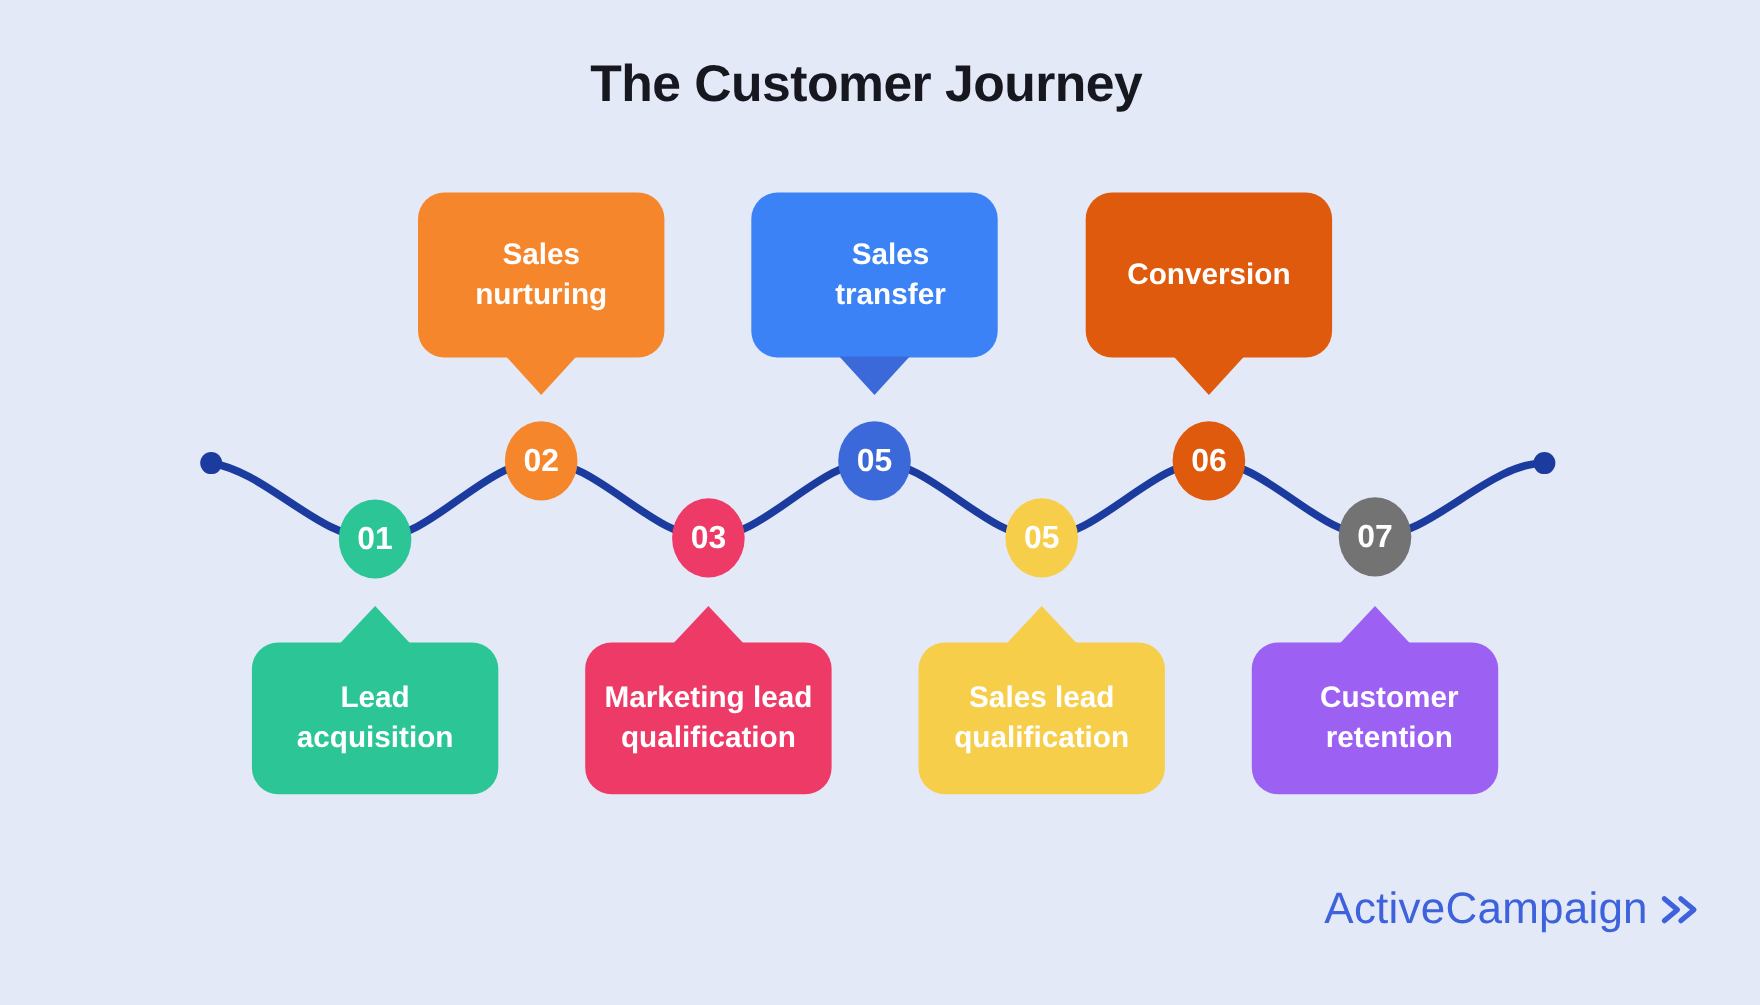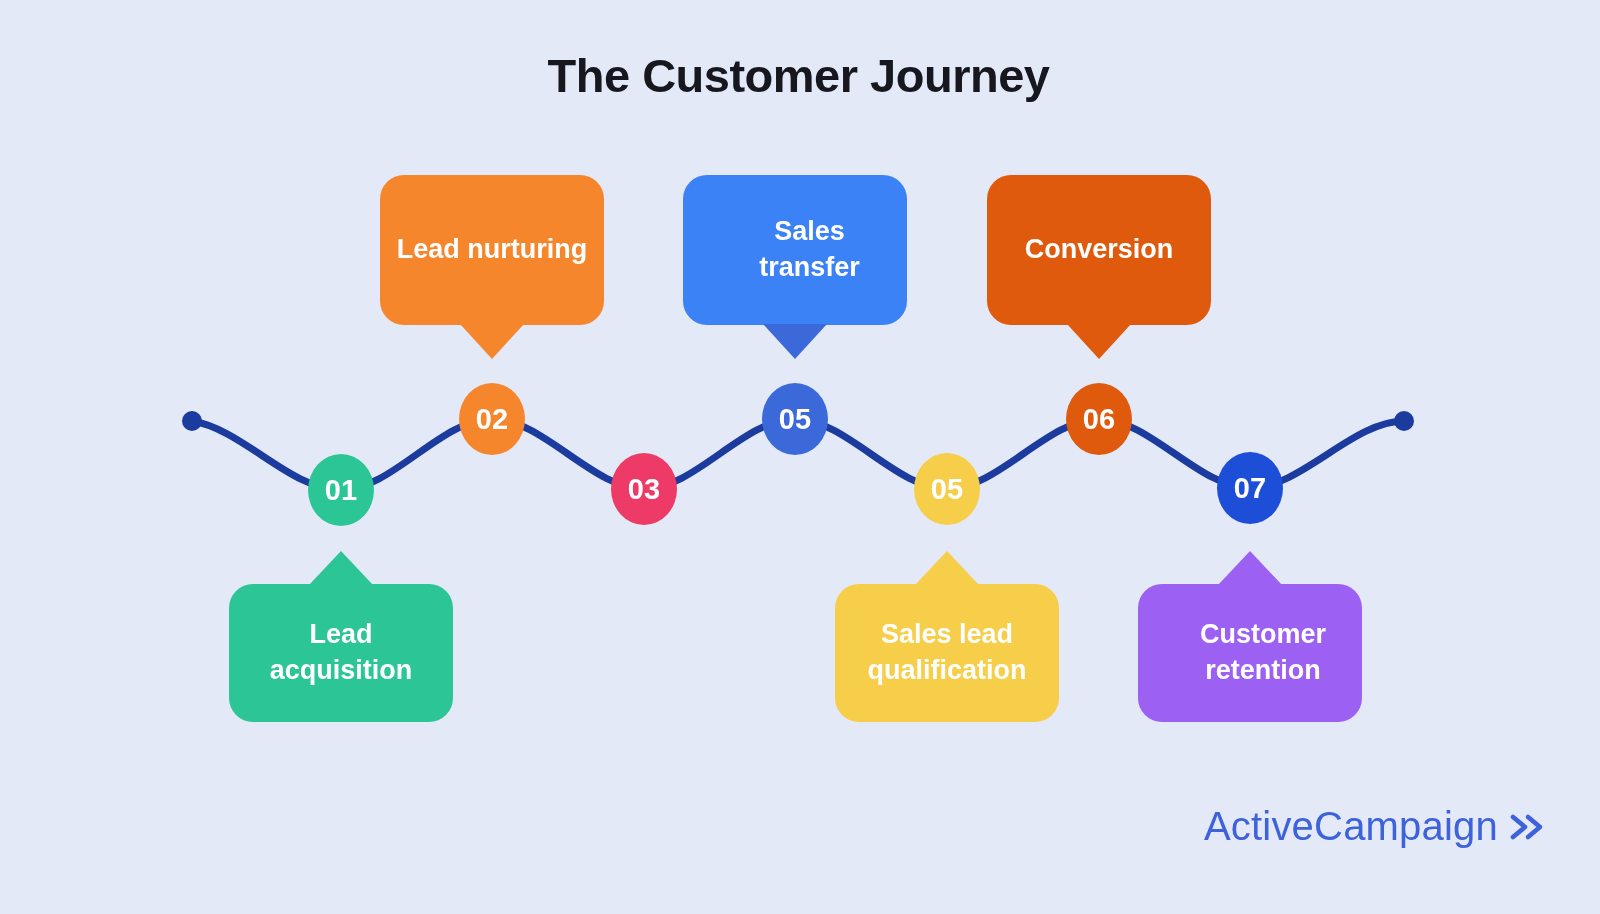--- a/index.html
+++ b/index.html
@@ -72,52 +72,56 @@
     font-weight:400;
     letter-spacing:0.2px;
   }
   .brand-mark{display:flex;align-items:center;}
 </style>
 </head>
 <body>
 
 <div class="canvas" style="background-color: rgb(228, 233, 248);">
 
-  <h1 class="page-title" style="color: rgb(23, 23, 31); margin-left: 11px;">The Customer Journey</h1>
+  <h1 class="page-title" style="color: rgb(23, 23, 31);">The Customer Journey</h1>
 
   <svg class="wave" width="1600" height="914" viewBox="0 0 1600 914">
     <path d="M 192 421
              C 243 429, 290 490, 341 490
              C 392 490, 441 419, 492 419
              C 543 419, 593 489, 644 489
              C 695 489, 744 419, 795 419
              C 846 419, 896 489, 947 489
              C 998 489, 1048 419, 1099 419
              C 1150 419, 1199 488, 1250 488
              C 1301 488, 1353 421, 1404 421" fill="none" stroke-width="7" stroke-linecap="round" stroke="#1B3C9E"></path>
     <circle cx="192" cy="421" r="10" fill="#1B3C9E"></circle>
     <circle cx="1404" cy="421" r="10" fill="#1B3C9E"></circle>
   </svg>
 
   <div class="bubble top" style="left: 380px; background-color: rgb(246, 134, 44);">
-    <span>Lead nurturing</span>
+    <span>Sales nurturing</span>
     <span class="tail tail-down" style="border-top-color: rgb(246, 134, 44);"></span>
   </div>
   <div class="bubble top" style="left: 683px; background-color: #3b82f6; padding-left: 43px;">
     <span>Sales transfer</span>
     <span class="tail tail-down" style="border-top-color: rgb(60, 105, 218);"></span>
   </div>
   <div class="bubble top" style="left: 987px; background-color: rgb(223, 90, 13);">
     <span>Conversion</span>
     <span class="tail tail-down" style="border-top-color: rgb(223, 90, 13);"></span>
   </div>
 
   <div class="bubble bottom" style="left: 229px; background-color: rgb(44, 197, 150);">
     <span>Lead acquisition</span>
     <span class="tail tail-up" style="border-bottom-color: rgb(44, 197, 150);"></span>
+  </div>
+  <div class="bubble bottom" style="left: 532px; background-color: rgb(237, 58, 103);">
+    <span>Marketing lead qualification</span>
+    <span class="tail tail-up" style="border-bottom-color: rgb(237, 58, 103);"></span>
   </div>
   <div class="bubble bottom" style="left: 835px; background-color: rgb(246, 206, 73);">
     <span>Sales lead qualification</span>
     <span class="tail tail-up" style="border-bottom-color: rgb(246, 206, 73);"></span>
   </div>
   <div class="bubble bottom" style="left: 1138px; background-color: rgb(156, 96, 242); padding-left: 40px;">
     <span>Customer retention</span>
     <span class="tail tail-up" style="border-bottom-color: rgb(156, 96, 242);"></span>
   </div>
 
@@ -132,21 +136,21 @@
     </div>
   <div class="node" style="left: 762px; top: 383px; background-color: rgb(60, 105, 218);">
       <span>05</span>
     </div>
   <div class="node" style="left: 914px; top: 453px; background-color: rgb(246, 206, 73);">
       <span>05</span>
     </div>
   <div class="node" style="left: 1066px; top: 383px; background-color: rgb(223, 90, 13);">
       <span>06</span>
     </div>
-  <div class="node" style="left: 1217px; top: 452px; background-color: #1d4ed8;">
+  <div class="node" style="left: 1217px; top: 452px; background-color: #737373;">
       <span>07</span>
     </div>
 
   <div class="brand" style="color: rgb(61, 98, 220);">
     <span>ActiveCampaign</span>
     <span class="brand-mark">
       <svg width="40" height="32" viewBox="0 0 40 32">
         <path d="M5 6 L17 16 L5 26" fill="none" stroke-width="4.6" stroke-linecap="round" stroke-linejoin="round" stroke="#3D62DC"></path>
         <path d="M20 6 L32 16 L20 26" fill="none" stroke-width="4.6" stroke-linecap="round" stroke-linejoin="round" stroke="#3D62DC"></path>
       </svg>

